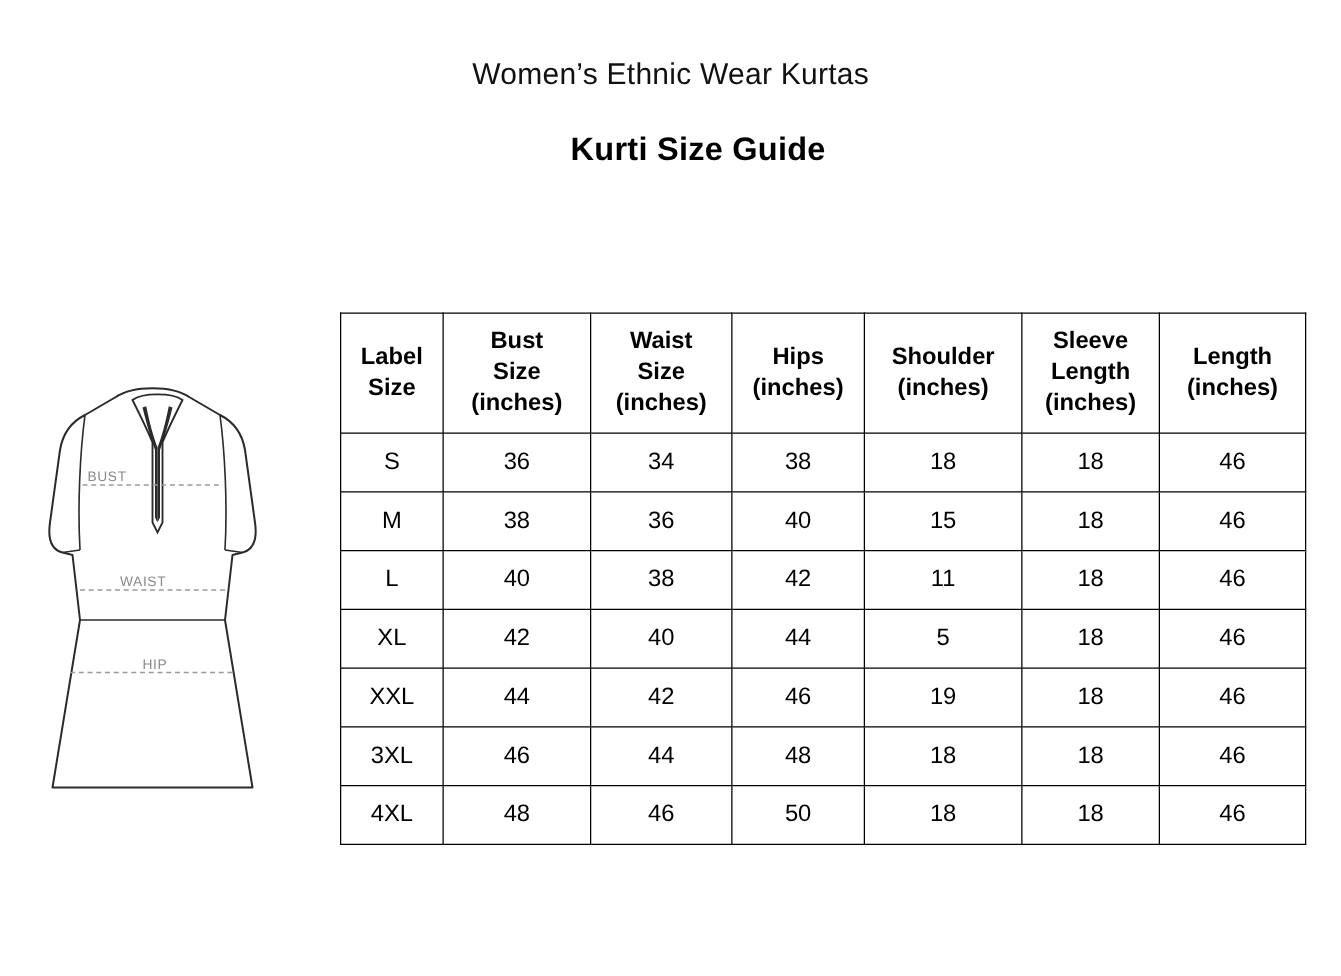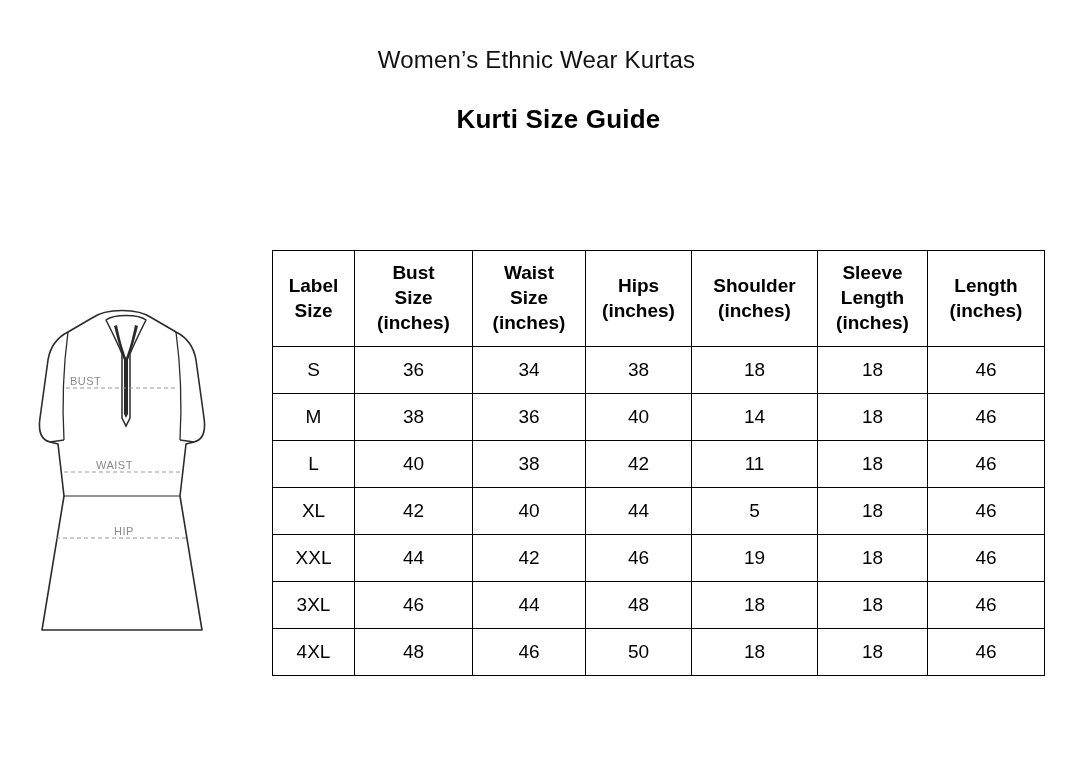--- a/index.html
+++ b/index.html
@@ -218,21 +218,21 @@
           <td>38</td>
           <td>18</td>
           <td>18</td>
           <td>46</td>
         </tr>
         <tr>
           <td>M</td>
           <td>38</td>
           <td>36</td>
           <td>40</td>
-          <td>14</td>
+          <td>15</td>
           <td>18</td>
           <td>46</td>
         </tr>
         <tr>
           <td>L</td>
           <td>40</td>
           <td>38</td>
           <td>42</td>
           <td>11</td>
           <td>18</td>

